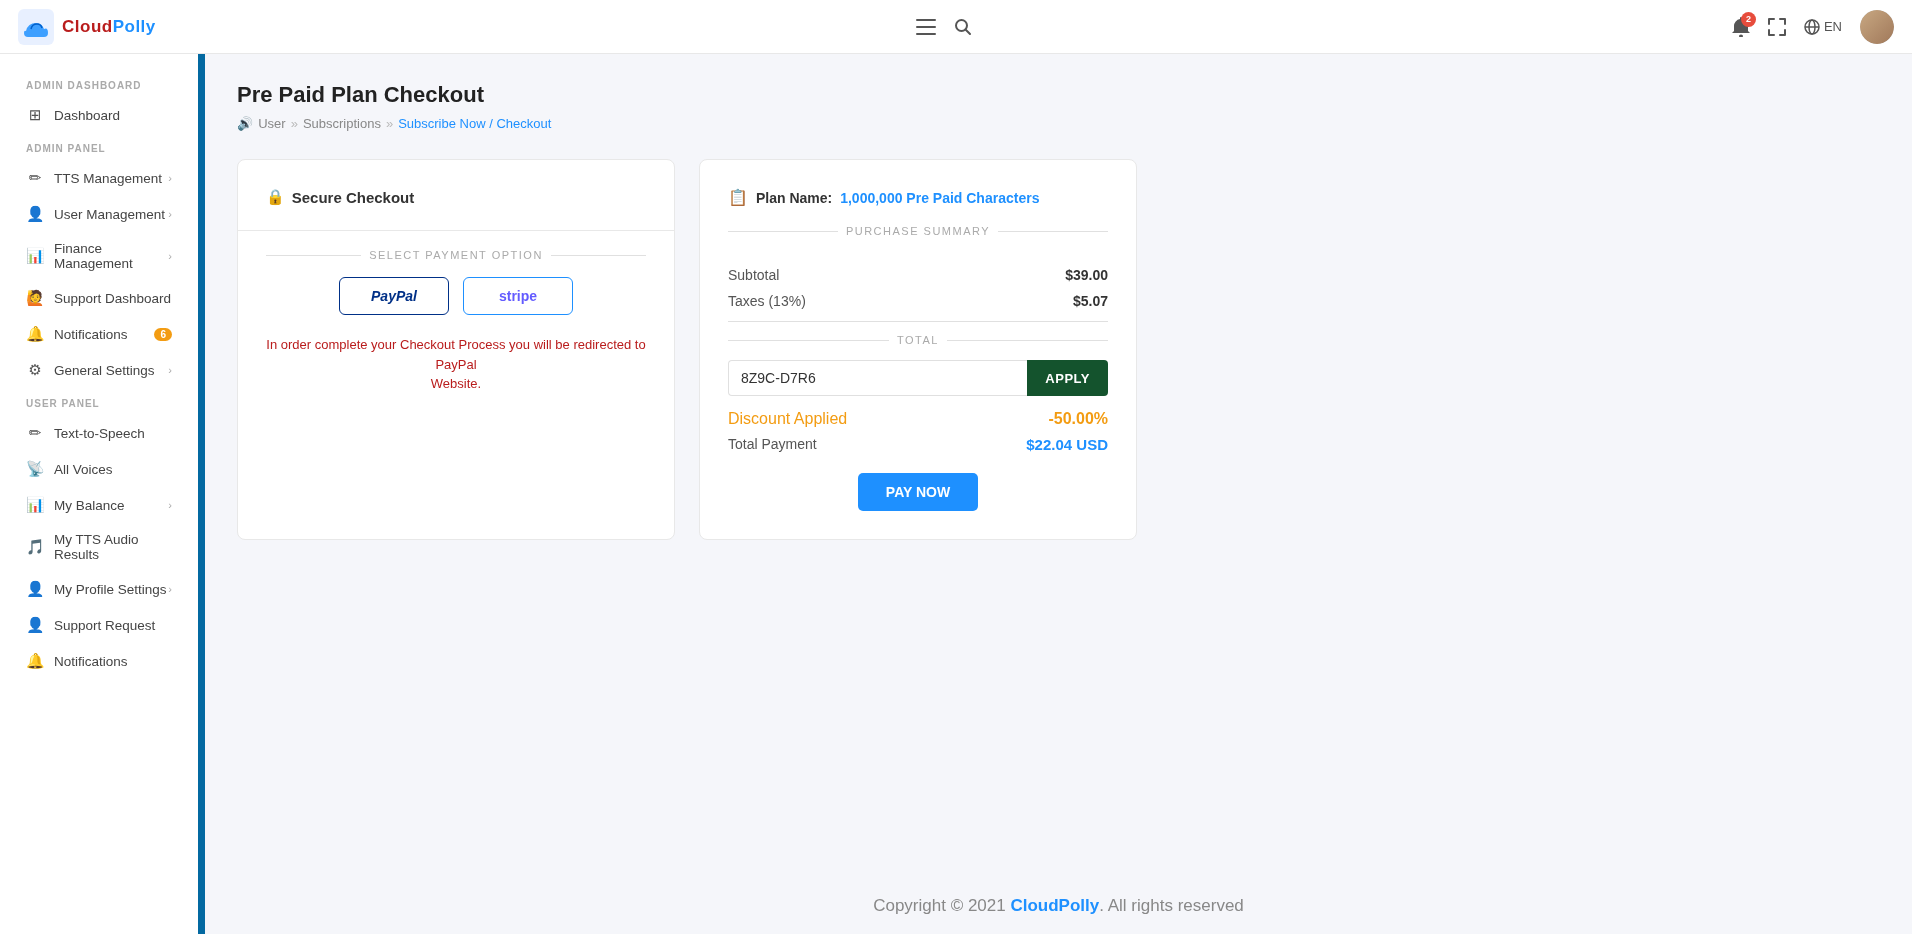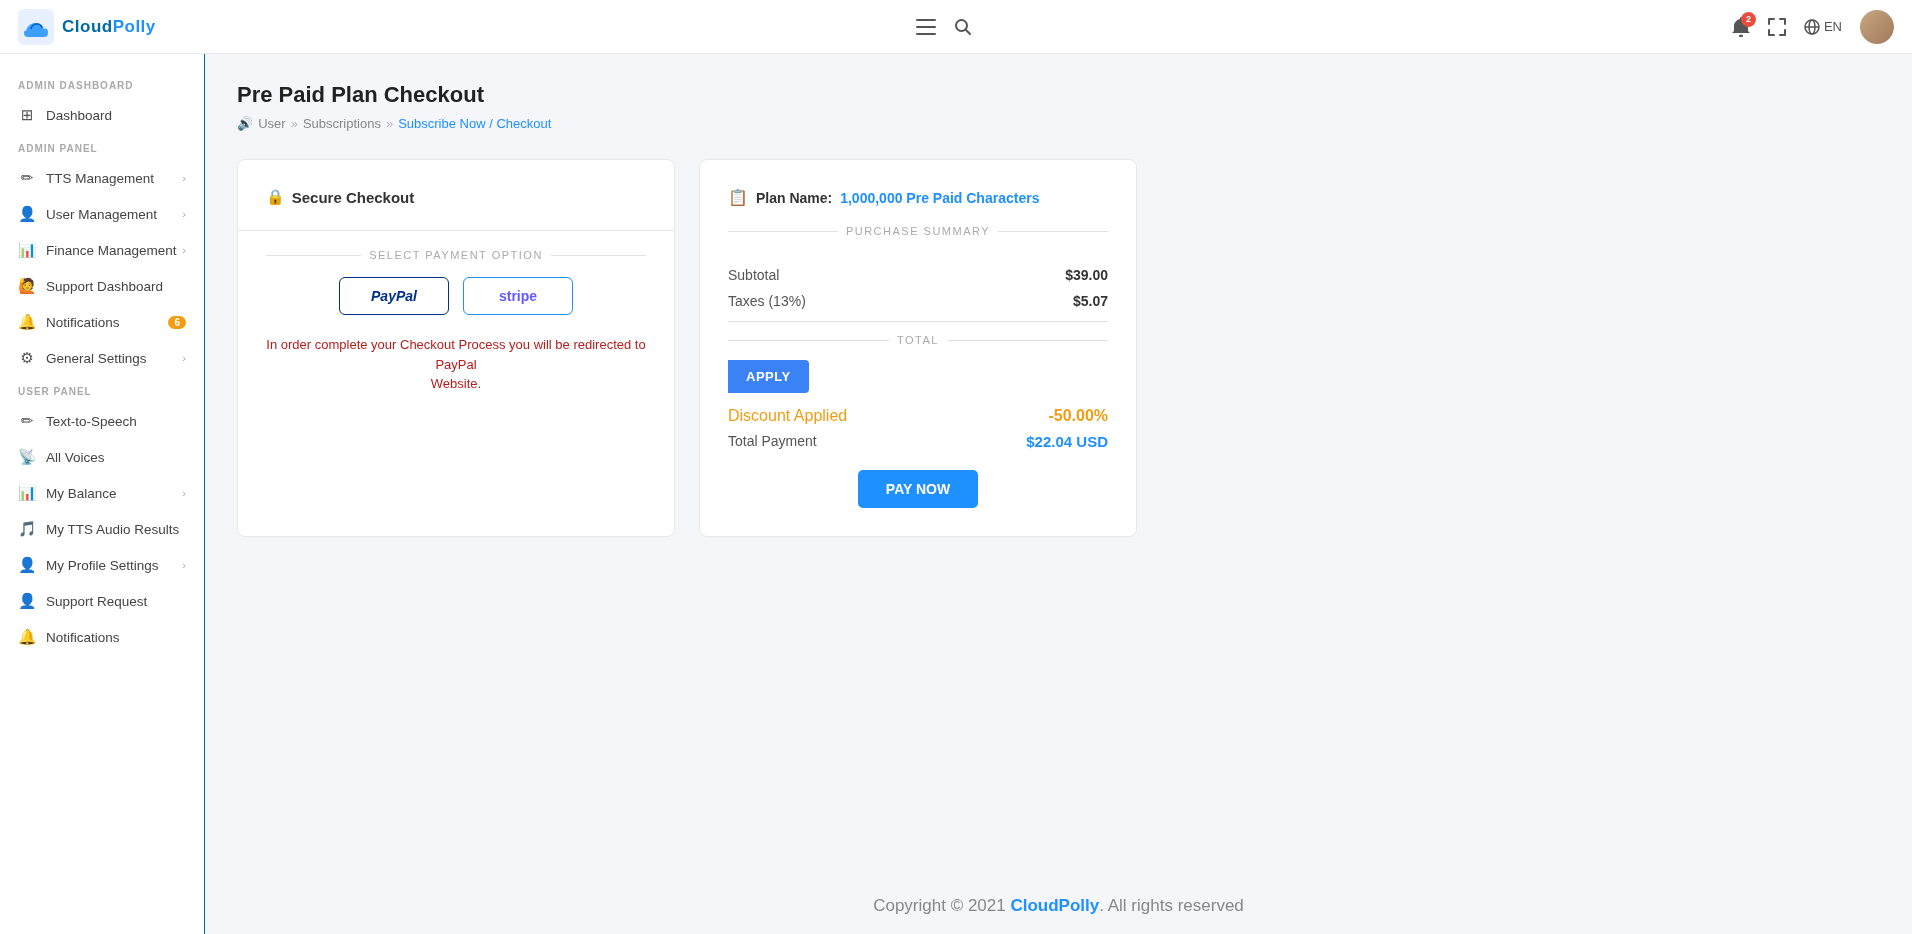--- a/index.html
+++ b/index.html
@@ -8,21 +8,21 @@
     
     .top-header {
       position: fixed; top: 0; left: 0; right: 0; height: 54px;
       background: #fff; border-bottom: 1px solid #e8e8e8;
       display: flex; align-items: center; justify-content: space-between;
       padding: 0 18px; z-index: 100;
     }
     .logo-area { display: flex; align-items: center; gap: 8px; }
     .logo-icon { width: 36px; height: 36px; }
     .logo-text { font-size: 17px; font-weight: 700; color: #1a1a2e; letter-spacing: 0.5px; }
-    .logo-text span { color: #0369a1; }
+    .logo-text span { color: #b91c1c; }
     .header-left-actions { display: flex; align-items: center; gap: 18px; }
     .header-right-actions { display: flex; align-items: center; gap: 18px; }
     .icon-btn { background: none; border: none; cursor: pointer; color: #555; font-size: 18px; position: relative; display: flex; align-items: center; }
     .notif-badge {
       position: absolute; top: -5px; right: -6px;
       background: #e74c3c; color: #fff; font-size: 9px; font-weight: 700;
       border-radius: 50%; width: 15px; height: 15px;
       display: flex; align-items: center; justify-content: center;
     }
     .avatar { width: 34px; height: 34px; border-radius: 50%; background: #ccc; overflow: hidden; cursor: pointer; }
@@ -32,22 +32,22 @@
       border-radius: 50%;
     }
     .lang-btn { display: flex; align-items: center; gap: 4px; font-size: 13px; color: #555; cursor: pointer; background: none; border: none; }
 
     
     .layout { display: flex; margin-top: 54px; flex: 1; }
 
     
     .sidebar {
       width: 205px; min-width: 205px; background: #fff;
-      border-right: 1px solid #0369a1;
-      padding: 16px 0; min-height: calc(100vh - 54px);
+      border-right: 7px solid #0369a1;
+      padding: 16px 8px; min-height: calc(100vh - 54px);
       position: fixed; top: 54px; left: 0; bottom: 0; overflow-y: auto;
     }
     .sidebar-section-label {
       font-size: 10px; font-weight: 700; color: #aaa;
       letter-spacing: 1px; padding: 10px 18px 6px;
       text-transform: uppercase;
     }
     .sidebar-item {
       display: flex; align-items: center; justify-content: space-between;
       padding: 9px 18px; cursor: pointer; color: #444; font-size: 13.5px;
@@ -147,21 +147,21 @@
     .total-label::before, .total-label::after {
       content: ''; flex: 1; border-top: 1px solid #e0e0e0;
     }
     .coupon-row { display: flex; gap: 0; margin-bottom: 14px; }
     .coupon-input {
       flex: 1; border: 1.5px solid #e0e0e0; border-right: none;
       border-radius: 4px 0 0 4px; padding: 9px 12px;
       font-size: 14px; color: #333; outline: none;
     }
     .apply-btn {
-      background: #3b82f6; color: #fff; border: none;
+      background: #14532d; color: #fff; border: none;
       border-radius: 0 4px 4px 0; padding: 9px 18px;
       font-size: 13px; font-weight: 700; cursor: pointer;
       letter-spacing: 0.5px;
     }
     .discount-row {
       display: flex; justify-content: space-between;
       font-size: 16px; margin-bottom: 8px;
     }
     .discount-label { color: #f39c12; }
     .discount-amount { color: #f39c12; font-weight: 600; }
@@ -398,20 +398,21 @@
           <span>Taxes (13%)</span>
           <span class="amount">$5.07</span>
         </div>
 
         <hr class="total-divider">
         <div class="total-label">
           <span>TOTAL</span>
         </div>
 
         <div class="coupon-row">
+          <input class="coupon-input" type="text" value="8Z9C-D7R6" style="">
           <button class="apply-btn">APPLY</button>
         </div>
 
         <div class="discount-row">
           <span class="discount-label">Discount Applied</span>
           <span class="discount-amount">-50.00%</span>
         </div>
         <div class="total-payment-row">
           <span class="total-payment-label">Total Payment</span>
           <span class="total-payment-amount">$22.04 USD</span>

